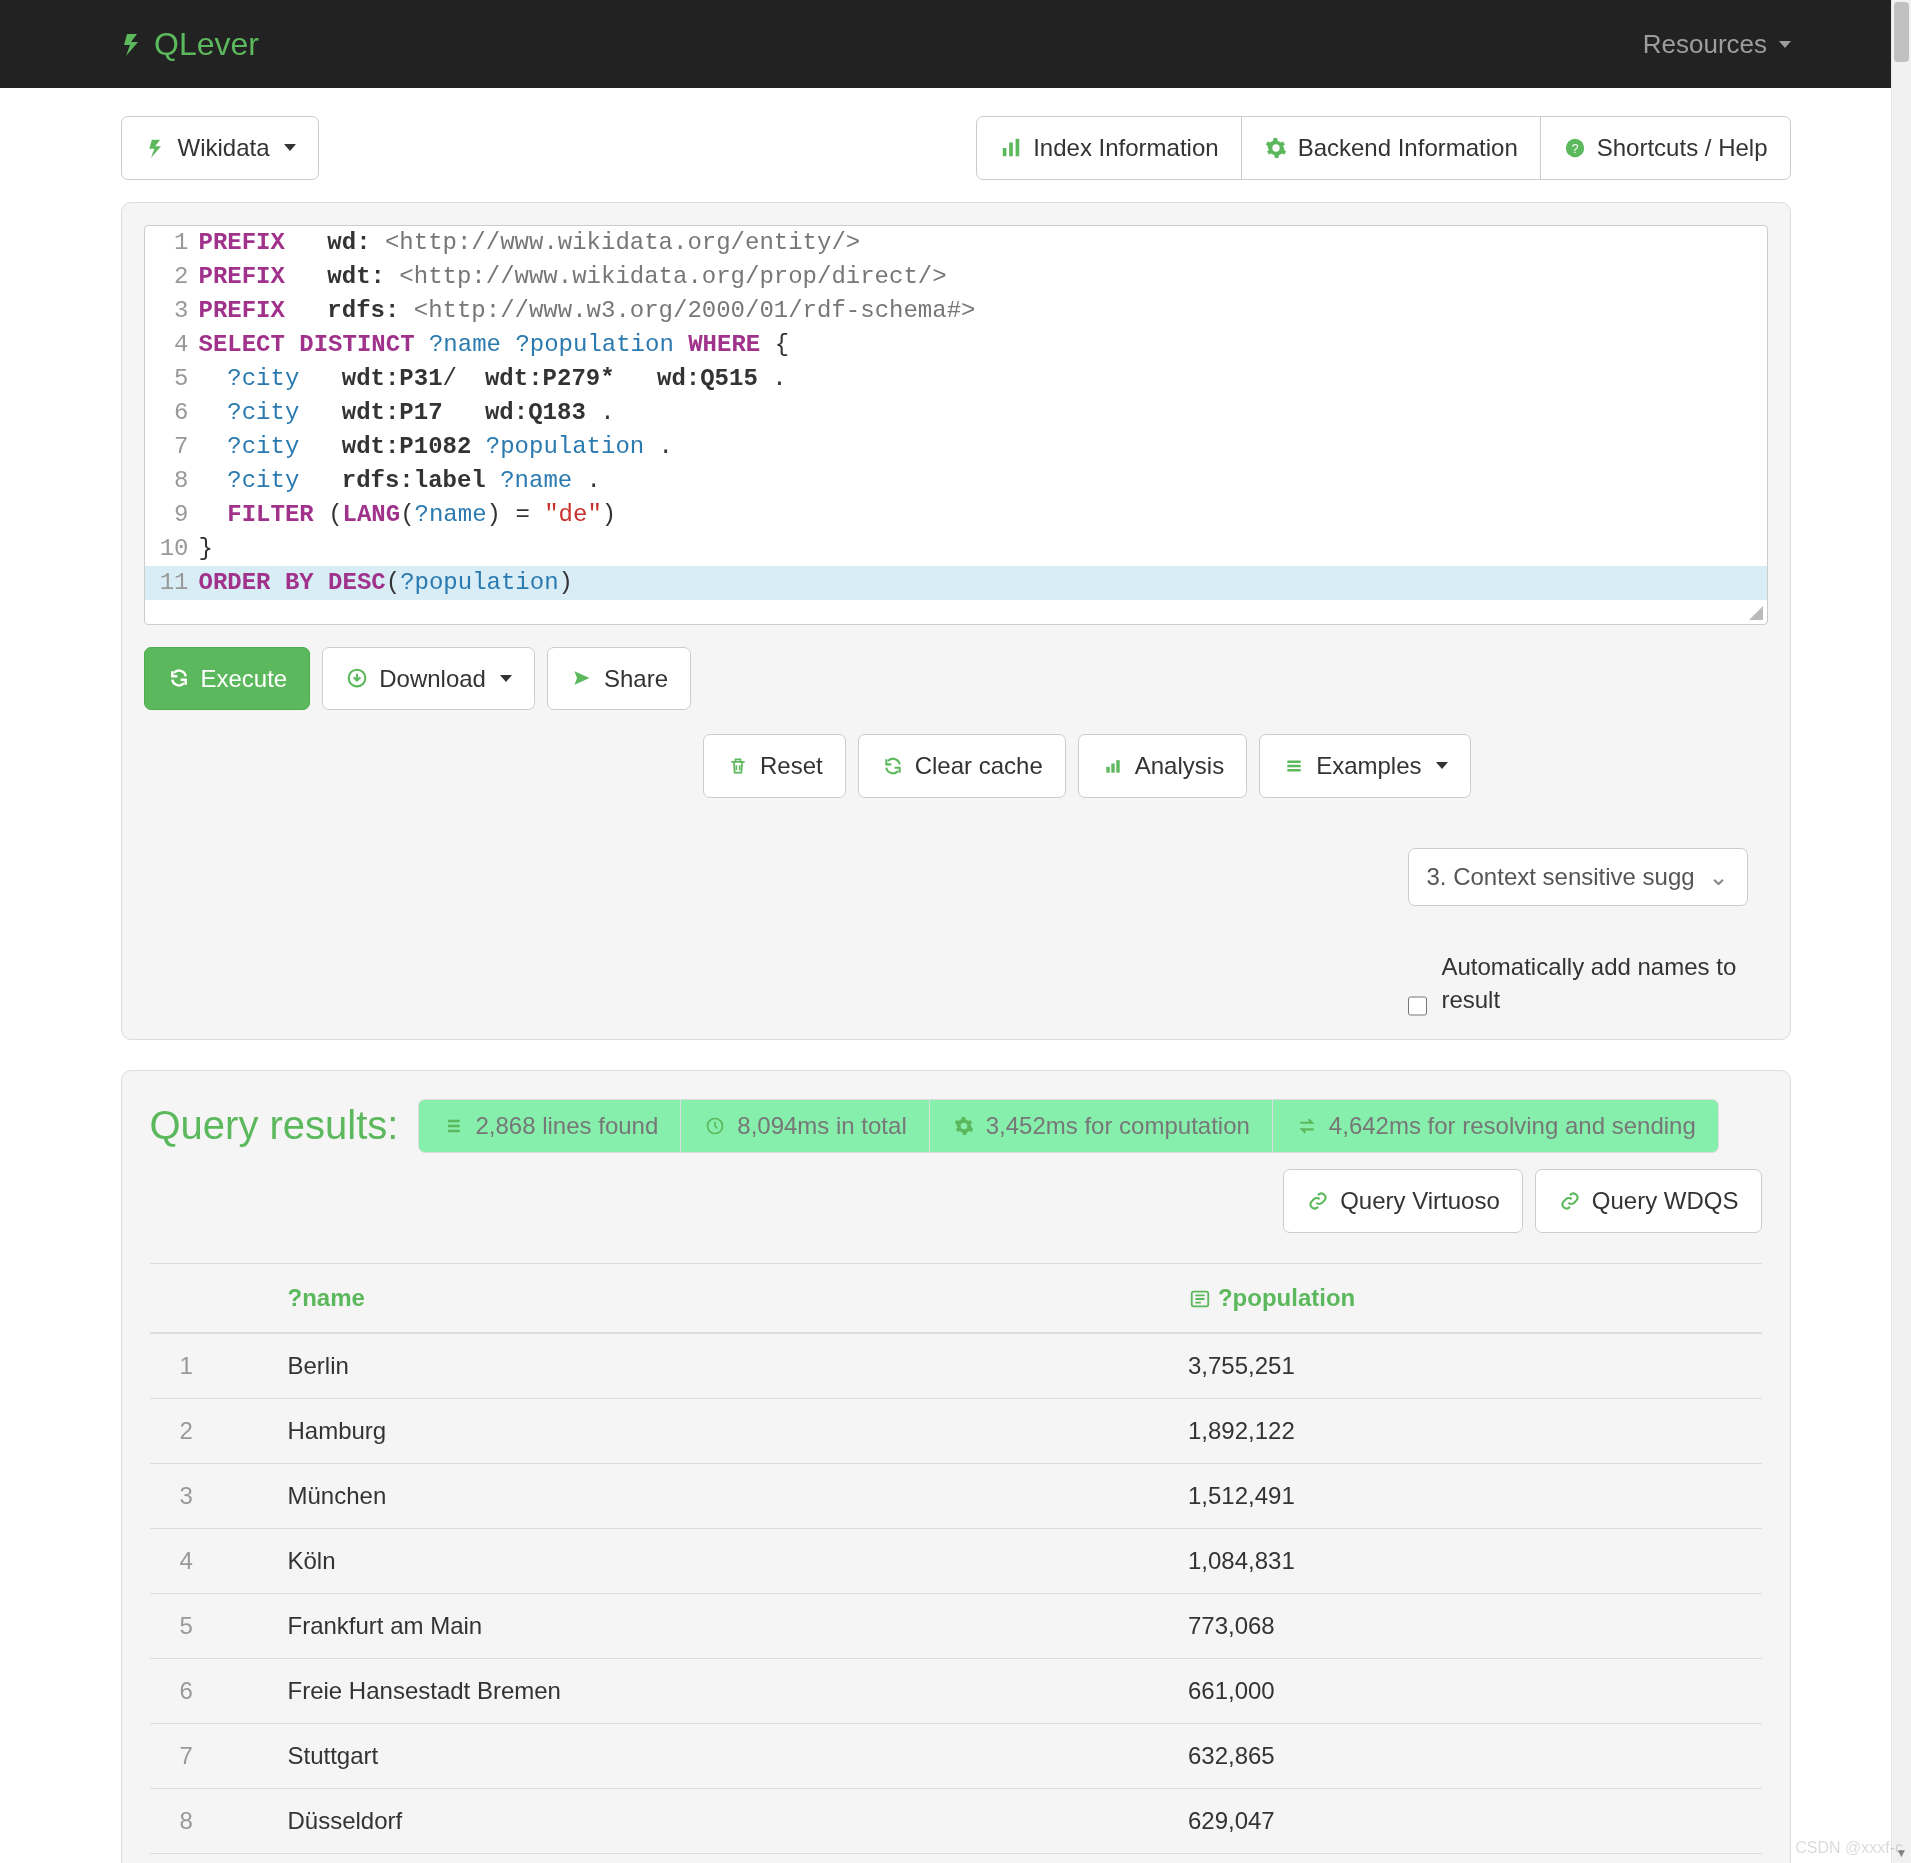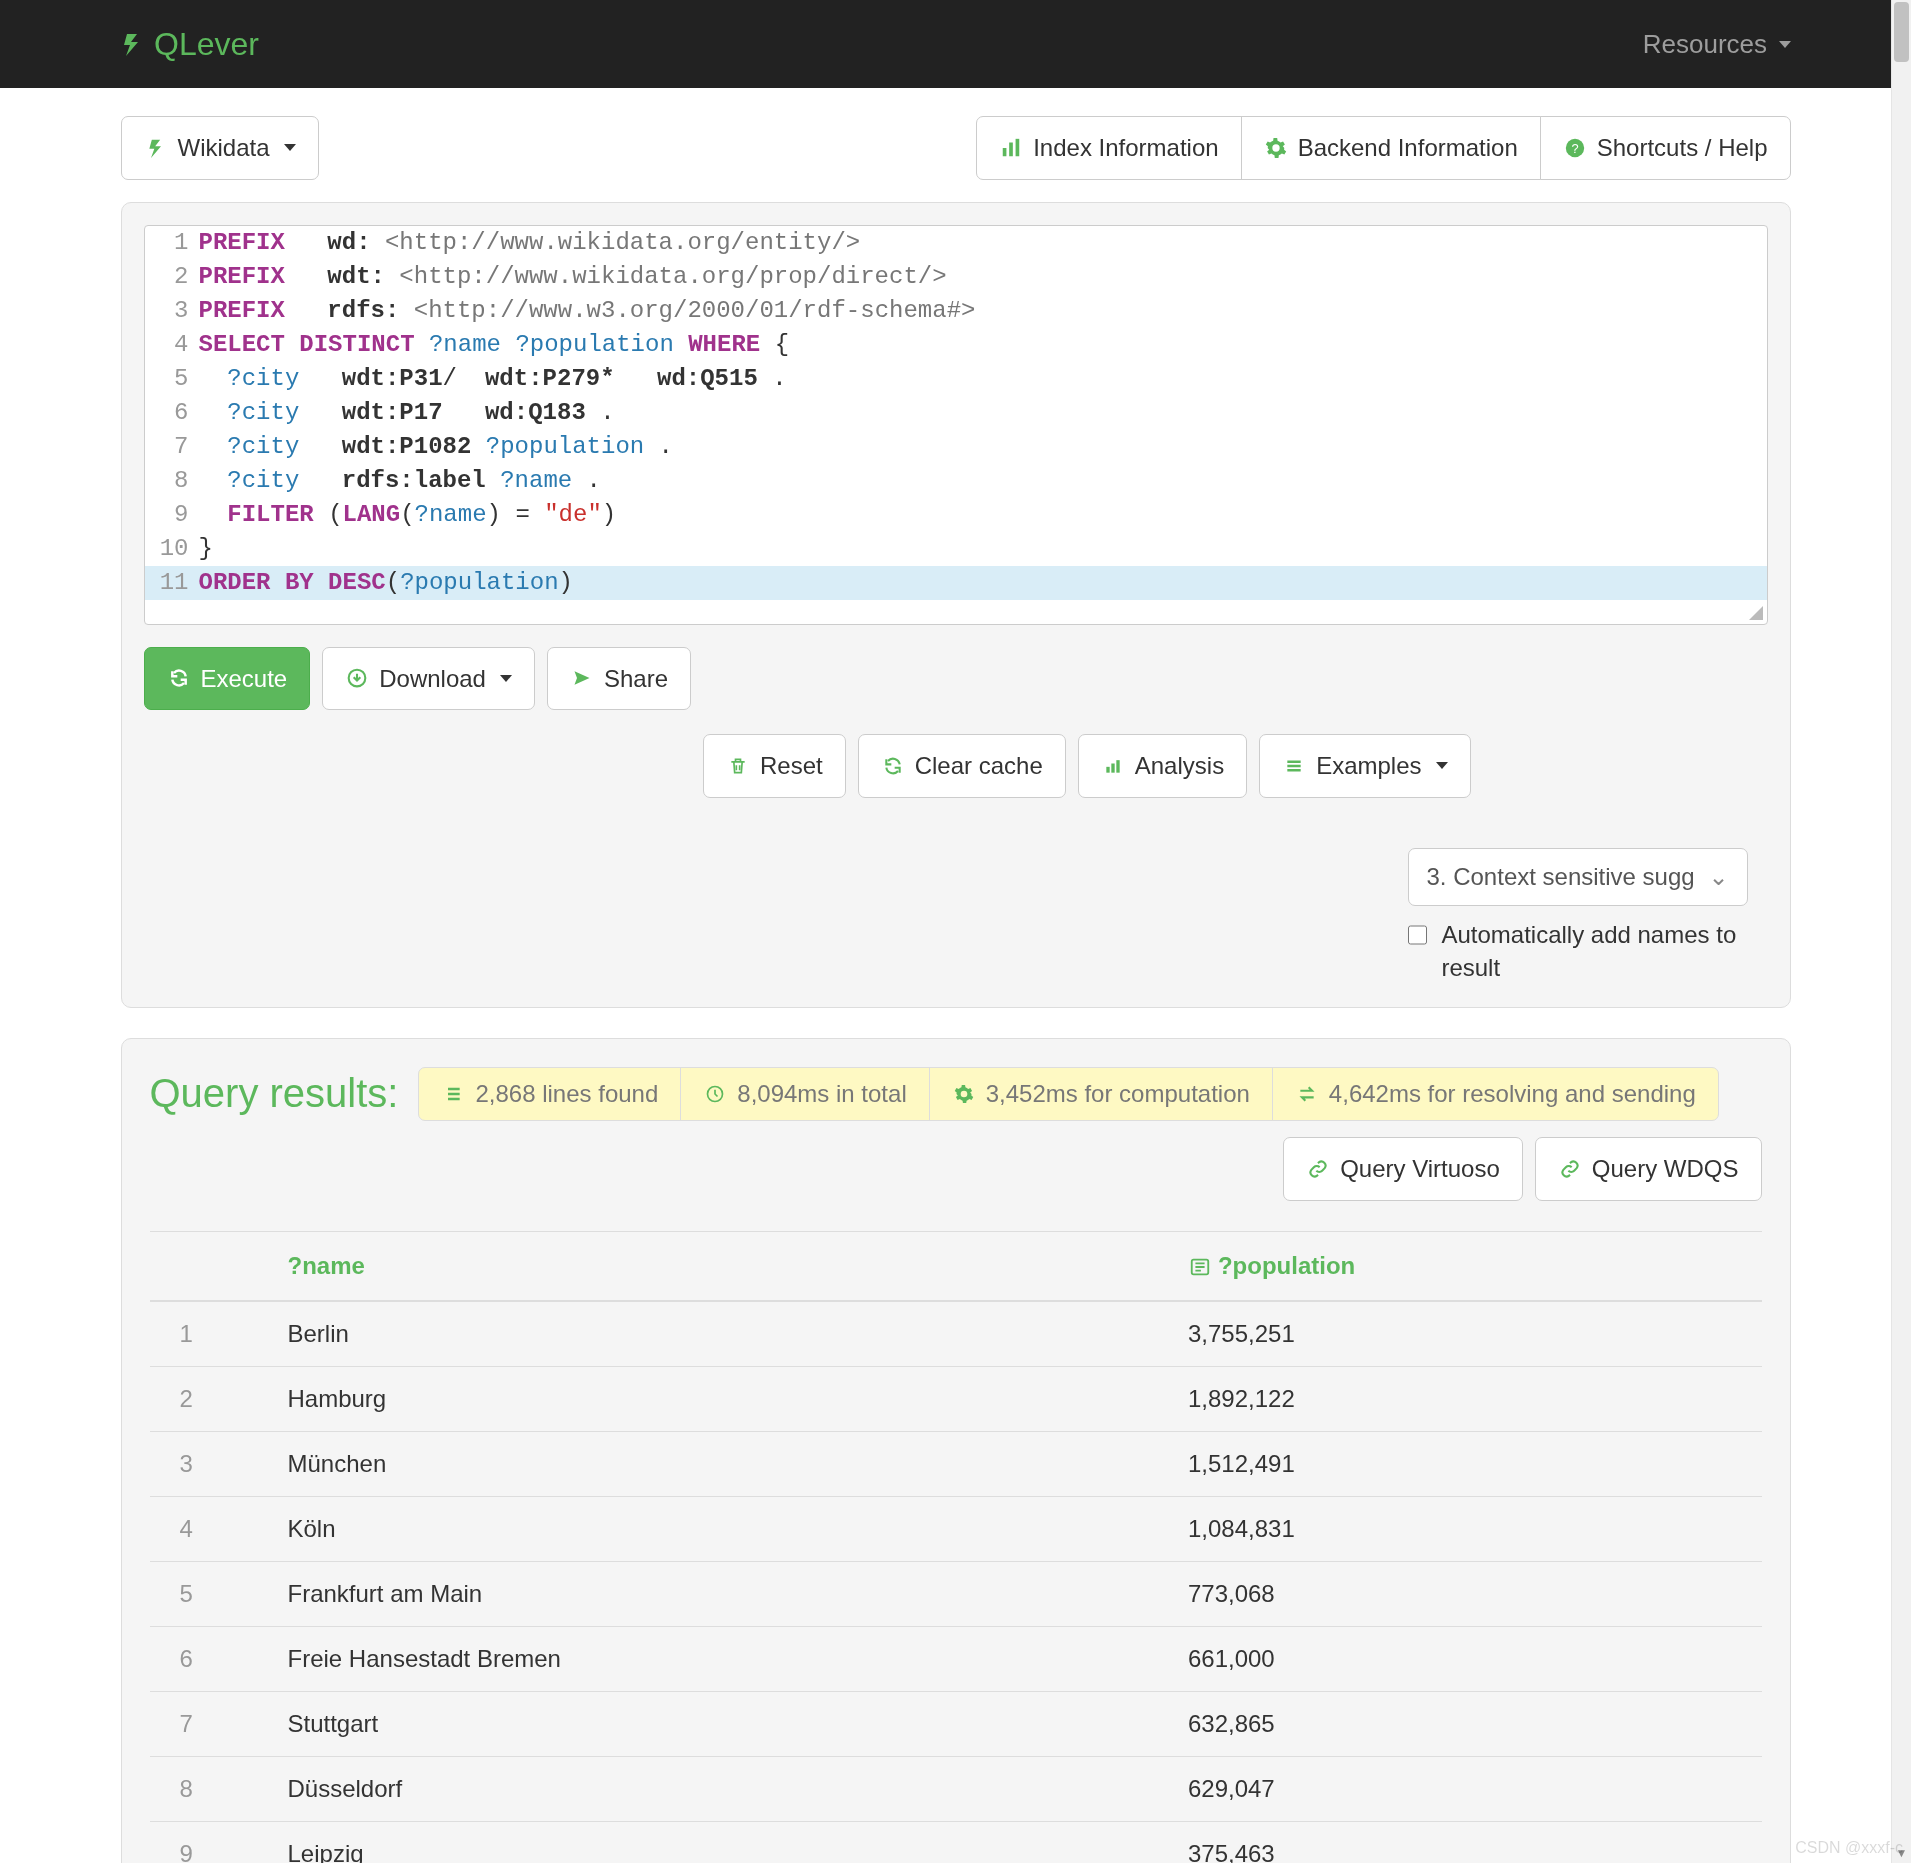--- a/index.html
+++ b/index.html
@@ -31,25 +31,25 @@
   .pname { font-weight: bold; margin-left: 28px; }
   .lit { color: #c9302c; }
   .punct { color: #333; }
   .action-row { display:flex; gap: 12px; margin-top: 22px; flex-wrap: wrap; align-items: flex-start;}
   .action-left { display:flex; gap:12px; flex-wrap: wrap;}
   .action-right { margin-left:auto; display:flex; flex-direction:column; gap:12px; align-items:flex-start; width:360px;}
   .btn-success { background:#5cb85c; border-color:#4cae4c; color:#fff; }
   .dropdown-caret { display:inline-block; width:0; height:0; border-left:6px solid transparent; border-right:6px solid transparent; border-top:7px solid currentColor; vertical-align: middle; margin-left:4px;}
   .second-row { display:flex; gap:12px; margin-top:12px; flex-wrap:wrap;}
   .select-box { border:1px solid #ccc; border-radius:7px; padding:14px 18px; font-size:24px; background:#fff; width: 340px; display:flex; justify-content:space-between; align-items:center; color:#555;margin-top:38px;}
-  .checkbox-row { display:flex; align-items:flex-start; gap:14px; color:#333; font-size:24px; line-height:1.4;}
+  .checkbox-row { display:flex; align-items:flex-end; gap:14px; color:#333; font-size:24px; line-height:1.4;margin-top:32px;}
   .checkbox-row input { width:22px; height:22px; margin-top:6px;}
   .results-title { color:#5cb85c; font-size:40px; }
   .results-header { display:flex; align-items:center; gap:0; flex-wrap:wrap;}
-  .stat-box { border:1px solid #ddd; background:#fef9c3; padding: 12px 22px; color:#777; font-size:24px; display:inline-flex; align-items:center; gap:10px; border-radius:0;}
+  .stat-box { border:1px solid #ddd; background:#86efac; padding: 12px 22px; color:#777; font-size:24px; display:inline-flex; align-items:center; gap:10px; border-radius:0;}
   .stat-strip { display:inline-flex; margin-left:20px;}
   .stat-strip .stat-box { margin-left:-1px; }
   .stat-strip .stat-box:first-child { border-top-left-radius:7px; border-bottom-left-radius:7px; margin-left:0;}
   .stat-strip .stat-box:last-child { border-top-right-radius:7px; border-bottom-right-radius:7px;}
   .query-links { display:flex; gap:12px; margin-top:16px; justify-content:flex-end; flex-wrap:wrap;}
   .btn-muted { background:#eee; }
   table.results { width:100%; border-collapse: collapse; margin-top:30px; font-size:24px;}
   table.results thead th { background:#f5f5f5; text-align:left; padding:20px 18px; border-top:1px solid #ddd; border-bottom:2px solid #ddd; color:#5cb85c; font-weight:bold;}
   table.results thead th.idx { color:#333; width:120px;}
   table.results tbody td { padding:18px 18px; border-bottom:1px solid #ddd; color:#333;}

